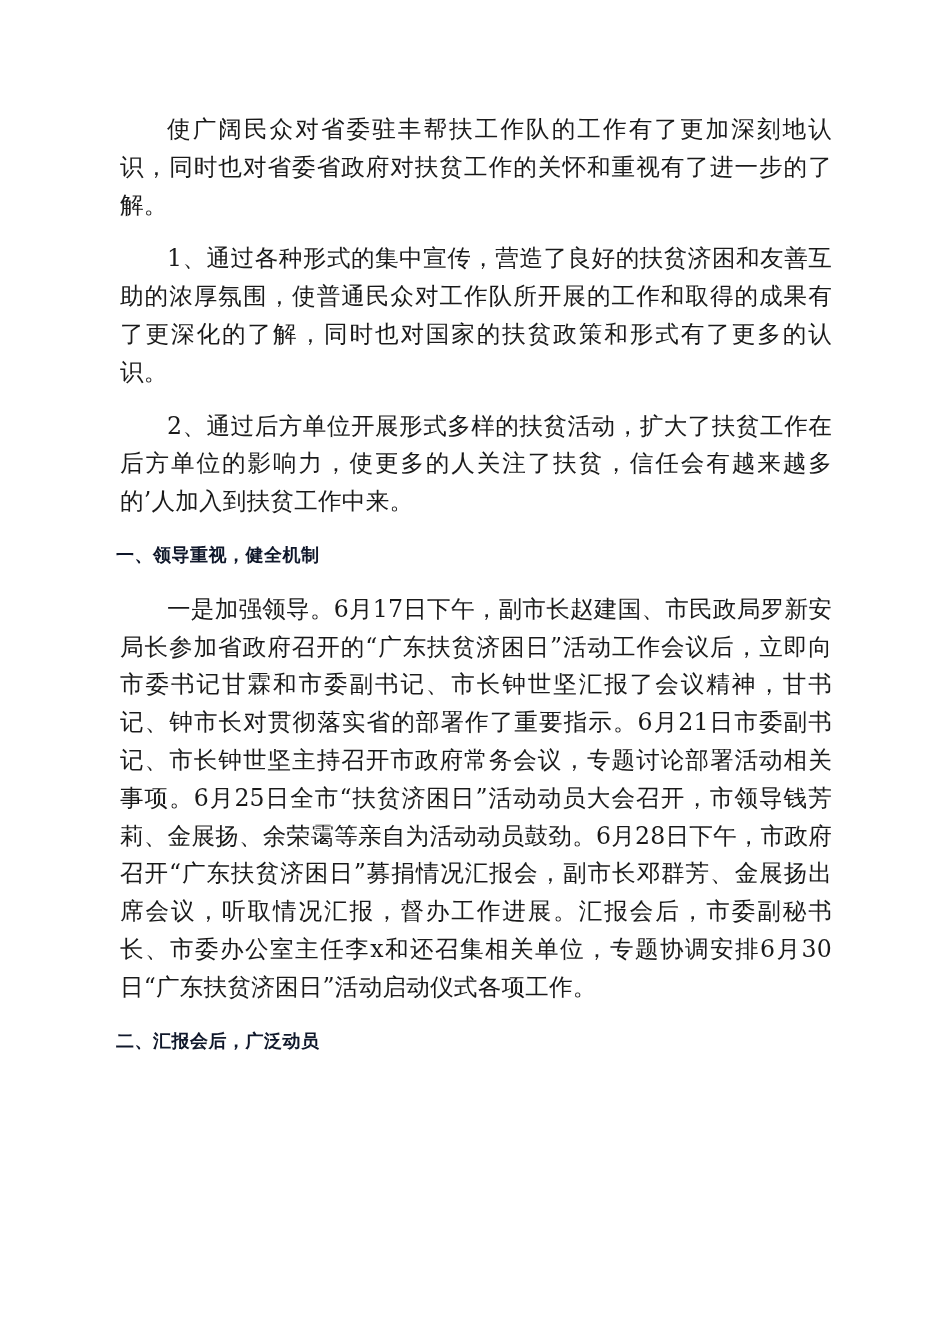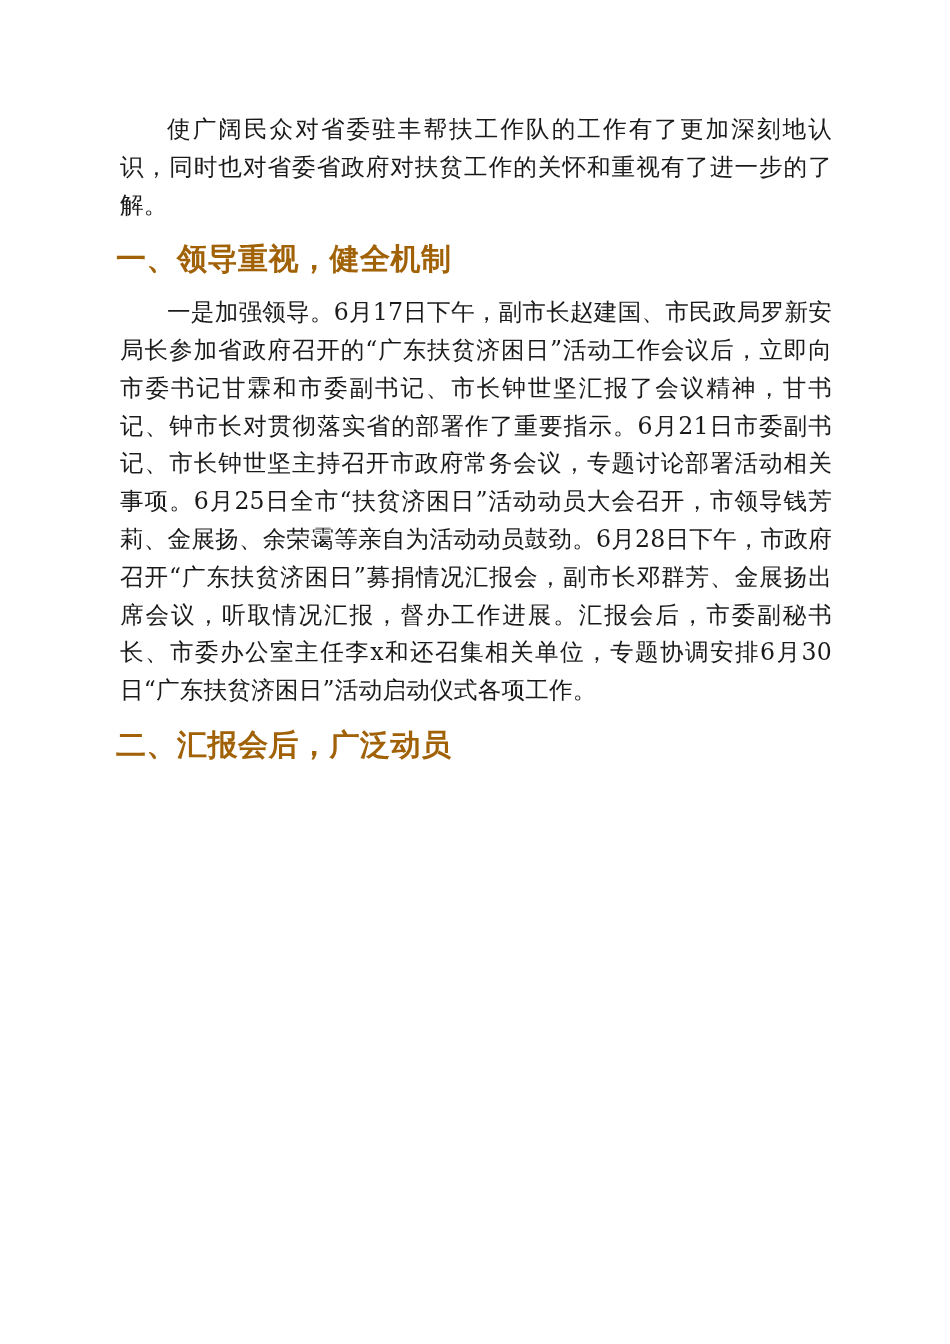--- a/index.html
+++ b/index.html
@@ -28,27 +28,29 @@
       text-align: justify;
       text-align-last: left;
       text-indent: 47px;
       letter-spacing: 0.2px;
       word-break: break-all;
     }
     .heading {
       margin: 0 0 16px 0;
       font-family: Liberation Sans, sans-serif;
       font-weight: bold;
-      font-size: 30px;
+      font-size: 18px;
       line-height: 37.8px;
       letter-spacing: 0.5px;
-      color: #a16207;
+      color: #0f172a;
     }
   </style>
 </head>
 <body>
 
 <div class="page">
   <p class="para">使广阔民众对省委驻丰帮扶工作队的工作有了更加深刻地认识，同时也对省委省政府对扶贫工作的关怀和重视有了进一步的了解。</p>
+  <p class="para">1、通过各种形式的集中宣传，营造了良好的扶贫济困和友善互助的浓厚氛围，使普通民众对工作队所开展的工作和取得的成果有了更深化的了解，同时也对国家的扶贫政策和形式有了更多的认识。</p>
+  <p class="para">2、通过后方单位开展形式多样的扶贫活动，扩大了扶贫工作在后方单位的影响力，使更多的人关注了扶贫，信任会有越来越多的’人加入到扶贫工作中来。</p>
   <h2 class="heading">一、领导重视，健全机制</h2>
   <p class="para">一是加强领导。6月17日下午，副市长赵建国、市民政局罗新安局长参加省政府召开的“广东扶贫济困日”活动工作会议后，立即向市委书记甘霖和市委副书记、市长钟世坚汇报了会议精神，甘书记、钟市长对贯彻落实省的部署作了重要指示。6月21日市委副书记、市长钟世坚主持召开市政府常务会议，专题讨论部署活动相关事项。6月25日全市“扶贫济困日”活动动员大会召开，市领导钱芳莉、金展扬、余荣霭等亲自为活动动员鼓劲。6月28日下午，市政府召开“广东扶贫济困日”募捐情况汇报会，副市长邓群芳、金展扬出席会议，听取情况汇报，督办工作进展。汇报会后，市委副秘书长、市委办公室主任李x和还召集相关单位，专题协调安排6月30日“广东扶贫济困日”活动启动仪式各项工作。</p>
   <h2 class="heading">二、汇报会后，广泛动员</h2>
 </div>
 
 </body></html>

